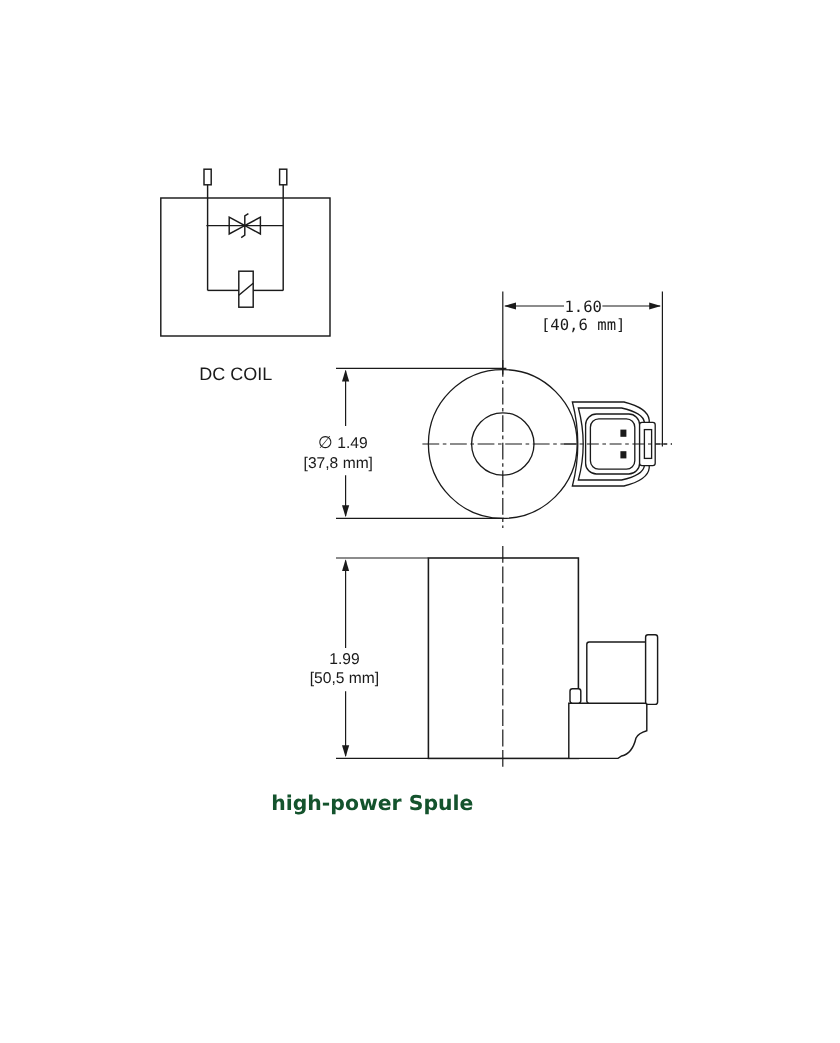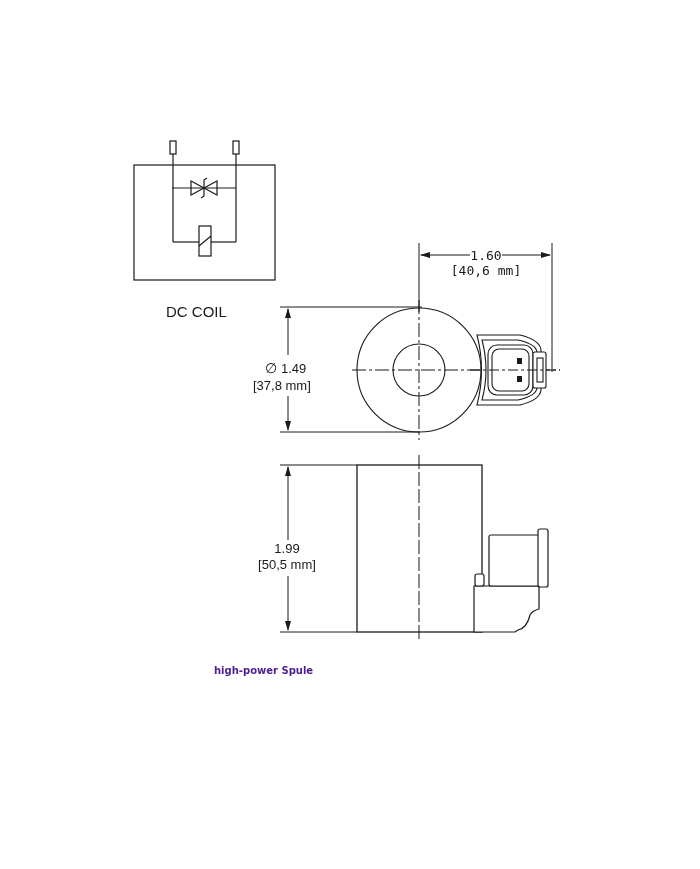--- a/index.html
+++ b/index.html
@@ -1,23 +1,23 @@
 <!DOCTYPE html>
 <html><head>
   <meta charset="utf-8">
   <style>
     html, body { margin: 0; padding: 0; background: #ffffff; }
     body { width: 700px; height: 869px; position: relative; overflow: hidden; }
     #stage { position: absolute; left: 0; top: 0; width: 700px; height: 869px; }
     .lbl-sans { font-family: "Liberation Sans", sans-serif; fill: #1a1a1a; }
     .lbl-mono { font-family: "DejaVu Sans Mono", monospace; fill: #1a1a1a; }
     .caption {
-      position: absolute; left: 214px; top: 662px;
+      position: absolute; left: 226px; top: 662px;
       font-family: "DejaVu Sans", sans-serif; font-weight: bold;
-      font-size: 10px; line-height: 17px; color: #4c1d95;
+      font-size: 17px; line-height: 17px; color: #14532d;
     }
     .caption div { white-space: nowrap; }
   </style>
 </head>
 <body>
 
 <svg id="stage" viewBox="0 0 700 869" xmlns="http://www.w3.org/2000/svg">
   <defs>
     <marker id="arr" markerWidth="10" markerHeight="8" refX="9" refY="4" orient="auto" markerUnits="userSpaceOnUse">
       <path d="M0,1 L10,4 L0,7 Z" fill="#1a1a1a"></path>

